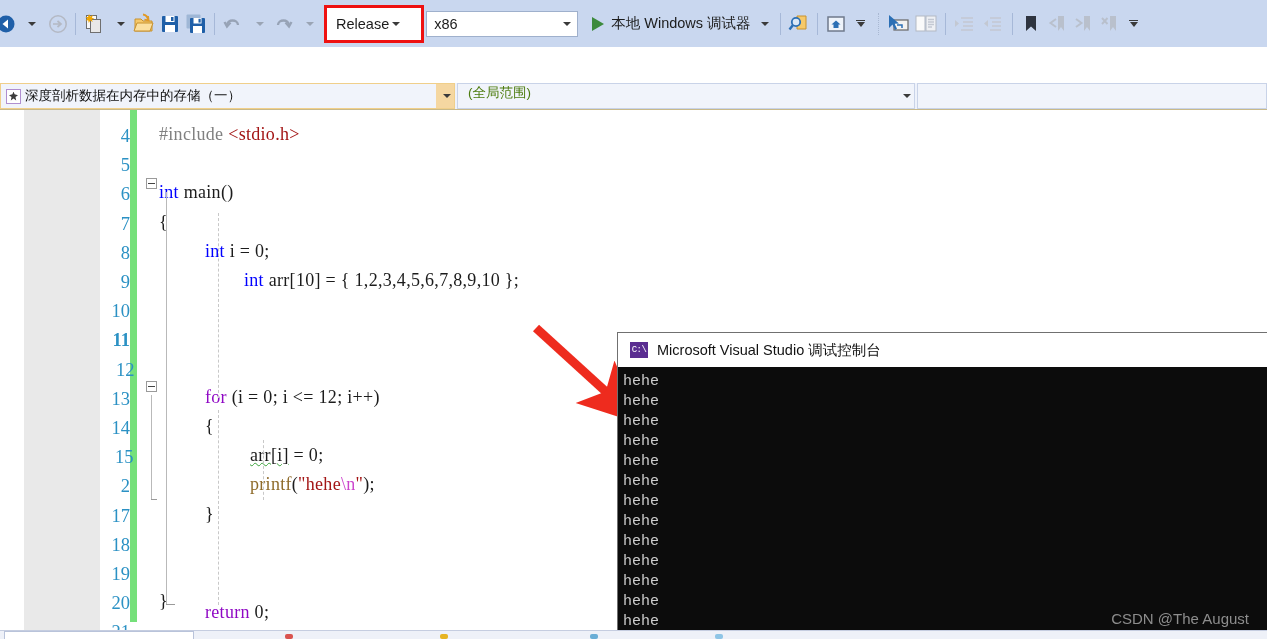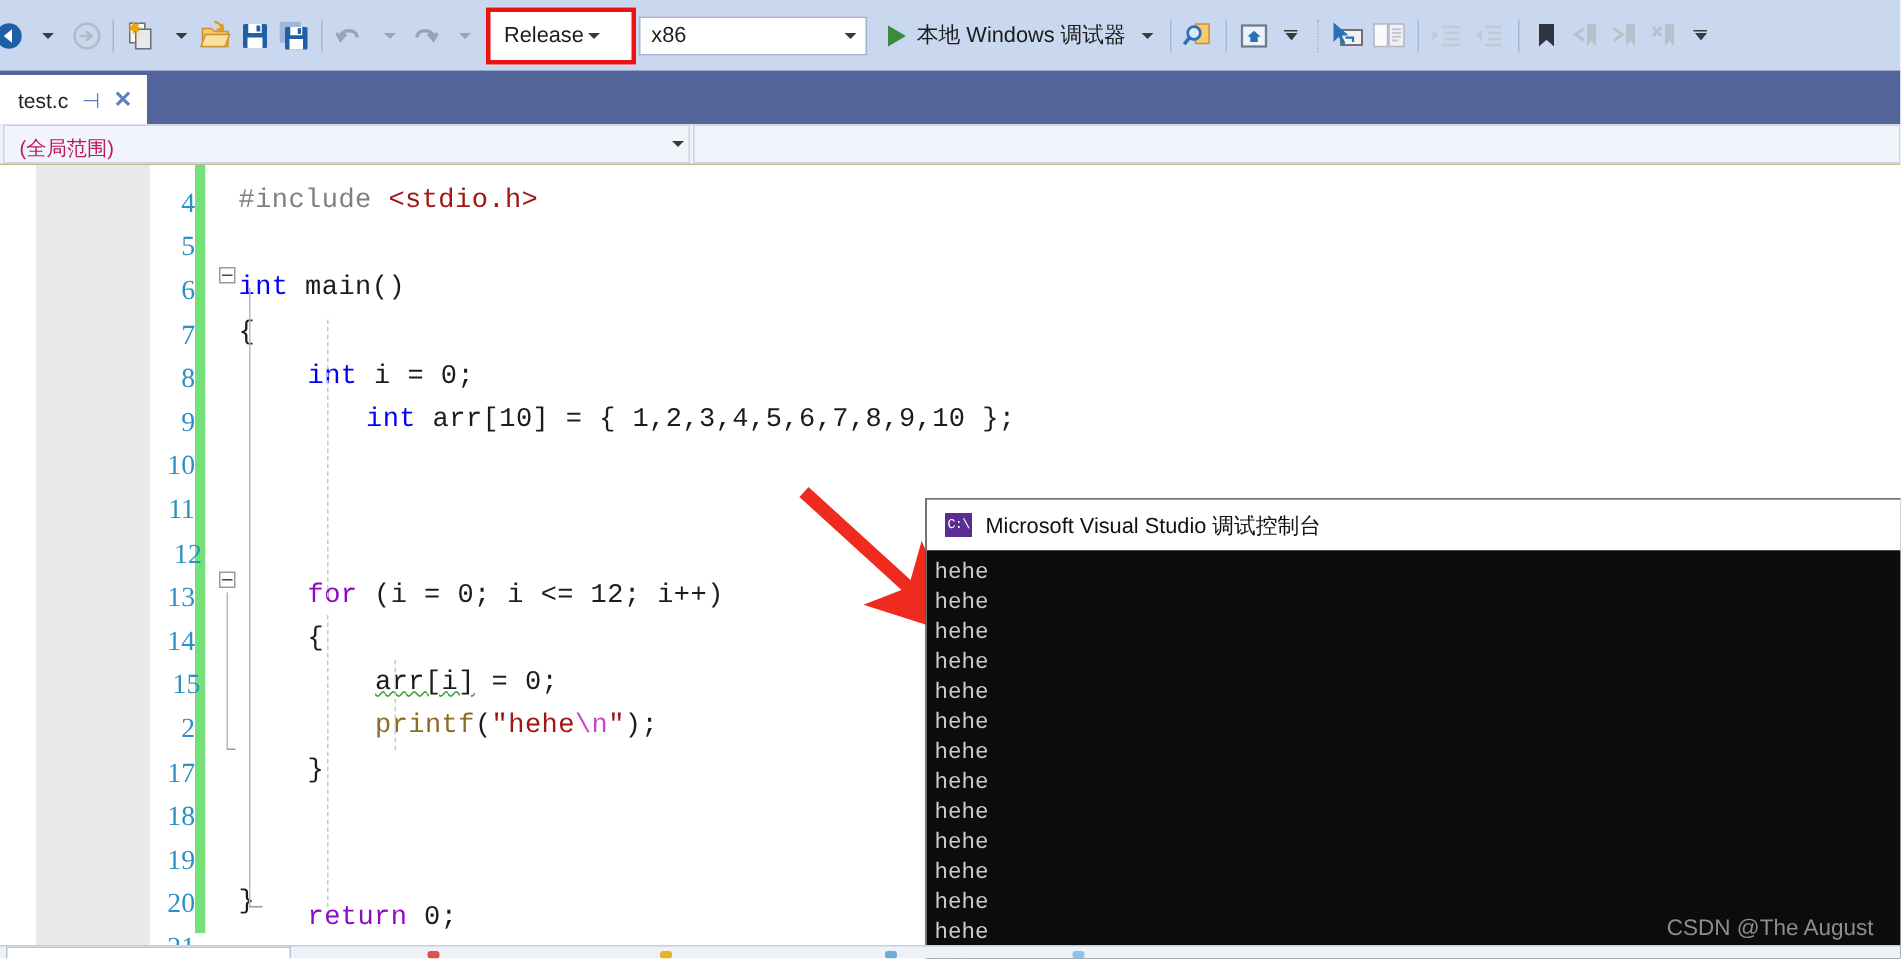--- a/index.html
+++ b/index.html
@@ -109,22 +109,22 @@
   }
   .nav-combo .drop {
     width: 18px; height: 100%;
     background: #f5d7a1;
     display: flex; align-items: center; justify-content: center;
     position: absolute; right: 0; top: 0;
   }
   .nav-combo2 {
     height: 26px; background: #f1f4fb;
     border: 1px solid #c9d3e8;
-    display: flex; align-items: flex-end;
-    font-size: 13.5px; color: #be185d;
+    display: flex; align-items: flex-start;
+    font-size: 13.5px; color: #4d7c0f;
     position: relative;
   }
   .nav-combo2 .drop2 {
     width: 18px; height: 100%;
     display: flex; align-items: center; justify-content: center;
     position: absolute; right: 0; top: 0;
   }
   .sel-ico {
     width: 15px; height: 15px; margin: 0 4px 0 5px;
     border: 1px solid #b08fd0; background: #ffffff;
@@ -159,21 +159,21 @@
     position: absolute; left: 130px; top: 0; width: 7px; height: 512px;
     background: #75e07a;
   }
   .lnum {
     position: absolute; right: 6px;
     font-family: "Liberation Serif", serif;
     font-size: 18.5px; color: #2b91c4; text-align: right; line-height: 1;
   }
   .codeline {
     position: absolute; left: 0;
-    font-family: Liberation Mono, monospace;
+    font-family: Liberation Serif, serif;
     font-size: 18px; color: #1c1c1c; line-height: 1;
     white-space: pre;
     letter-spacing: 0.3px;
   }
   .kw   { color: #0000ff; }
   .kwc  { color: #8f08c4; }
   .pp   { color: #808080; }
   .inc  { color: #a31515; }
   .str  { color: #a31515; }
   .esc  { color: #cc44cc; }
@@ -448,29 +448,31 @@
       </svg>
     </div>
     <div class="tb-btn">
       <span class="ovf-caret">
           <i></i>
           <b></b>
         </span>
     </div>
   </div>
 
-  <div class="tabstrip">
-    <div class="tab">
-      <span>test.c</span>
-      <span class="pin-ico">⊣</span>
-      <span class="close-ico">✕</span>
-    </div>
-  </div>
 
   <div class="navbar-row">
+    <div class="nav-combo" style="width:455px;">
+      <span class="sel-ico">
+          <i></i>
+        </span>
+      <span>深度剖析数据在内存中的存储（一）</span>
+      <span class="drop">
+        <span class="caret-dn"></span>
+      </span>
+    </div>
     <div class="nav-combo2" style="width:458px;margin-left:2px;padding-left:10px;">
       <span>(全局范围)</span>
       <span class="drop2">
         <span class="caret-dn"></span>
       </span>
     </div>
     <div class="nav-combo2" style="flex:1;margin-left:2px;"></div>
   </div>
 
   <div class="editor">
@@ -480,21 +482,21 @@
     <div class="chg-bar"></div>
 
     <div id="linenums">
         <div class="lnum" style="top: 17px; width: 30px; right: 1137px;">4</div>
         <div class="lnum" style="top: 46.2px; width: 30px; right: 1137px;">5</div>
         <div class="lnum" style="top: 75.4px; width: 30px; right: 1137px;">6</div>
         <div class="lnum" style="top: 104.6px; width: 30px; right: 1137px;">7</div>
         <div class="lnum" style="top: 133.8px; width: 30px; right: 1137px;">8</div>
         <div class="lnum" style="top: 163px; width: 30px; right: 1137px;">9</div>
         <div class="lnum" style="top: 192.2px; width: 30px; right: 1137px;">10</div>
-        <div class="lnum" style="top: 221.4px; width: 30px; right: 1137px;">11</div>
+        <div class="lnum" style="top: 221.4px; width: 30px; right: 1137px; font-weight: bold;">11</div>
         <div class="lnum" style="top: 250.6px; width: 14px; right: 1137px;">12</div>
         <div class="lnum" style="top: 279.8px; width: 30px; right: 1137px;">13</div>
         <div class="lnum" style="top: 309px; width: 30px; right: 1137px;">14</div>
         <div class="lnum" style="top: 338.2px; width: 15px; right: 1137px;">15</div>
         <div class="lnum" style="top: 367.4px; width: 30px; right: 1137px;">2</div>
         <div class="lnum" style="top: 396.6px; width: 30px; right: 1137px;">17</div>
         <div class="lnum" style="top: 425.8px; width: 30px; right: 1137px;">18</div>
         <div class="lnum" style="top: 455px; width: 30px; right: 1137px;">19</div>
         <div class="lnum" style="top: 484.2px; width: 30px; right: 1137px;">20</div>
         <div class="lnum" style="top: 513.4px; width: 30px; right: 1137px;">21</div>

